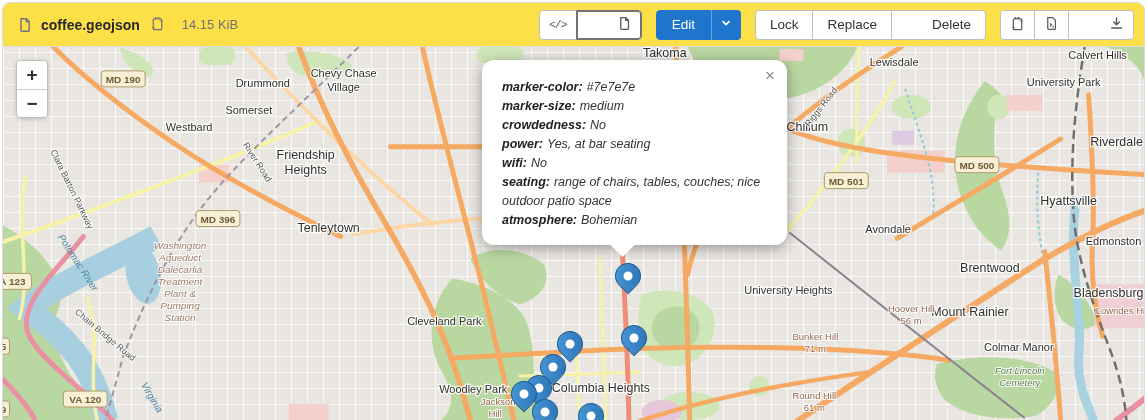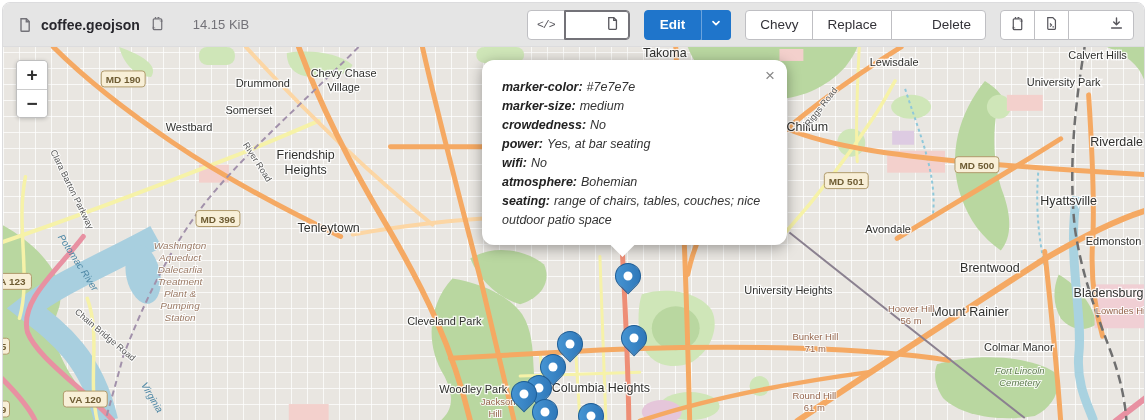--- a/index.html
+++ b/index.html
@@ -1,34 +1,34 @@
 <!DOCTYPE html>
 <html><head>
 <meta charset="utf-8">
 <style>
   html,body{margin:0;padding:0;background:#fff;font-family:"Liberation Sans",sans-serif;}
   .file-holder{width:1141px;margin:2px auto 0;border:1px solid #dcdcde;border-radius:8px 8px 0 0;overflow:hidden;background:#fff;}
   
-  .file-header{height:44px;display:flex;align-items:center;background:#e5e5e5;border-bottom:1px solid #dcdcde;padding:0 10px 0 14px;box-sizing:border-box;}
+  .file-header{height:44px;display:flex;align-items:center;background:#fde047;border-bottom:1px solid #dcdcde;padding:0 10px 0 14px;box-sizing:border-box;}
   .fh-left{display:flex;align-items:center;gap:8px;min-width:0;}
   .doc-ic{color:#737278;display:inline-flex;}
   .fname{font-weight:700;font-size:14px;color:#28272d;}
   .icbtn{background:transparent;border:none;color:#737278;display:inline-flex;align-items:center;padding:2px;cursor:pointer;}
-  .fsize{font-size:13px;color:#737278;margin-left:18px;}
+  .fsize{font-size:13px;color:#737278;margin-left:7px;}
   .fh-right{margin-left:auto;display:flex;align-items:center;gap:14px;}
   .btn-group{display:inline-flex;}
   .btn{height:30px;background:#fff;border:1px solid #bfbfc3;color:#333238;font-size:13.5px;font-family:"Liberation Sans",sans-serif;padding:0 14px;display:inline-flex;align-items:center;justify-content:center;cursor:pointer;}
   .btn-group .btn{border-radius:0;margin-left:-1px;}
   .btn-group .btn:first-child{border-radius:4px 0 0 4px;margin-left:0;}
   .btn-group .btn:last-child{border-radius:0 4px 4px 0;padding-left:40px;}
   .btn.icon-only{padding:0 9px;color:#57565c;}
   .btn.seg-selected{border-color:#737278;box-shadow:inset 0 0 0 1px #737278;z-index:1;}
   .code-glyph{font-size:11.5px;font-family:"Liberation Mono",monospace;color:#57565c;letter-spacing:-1px;}
   .split{display:inline-flex;}
-  .btn-blue{height:30px;background:#1f75cb;border:1px solid #1f75cb;color:#fff;font-weight:700;font-size:13.5px;padding:0 15px;border-radius:4px 0 0 4px;display:inline-flex;align-items:center;cursor:pointer;}
+  .btn-blue{height:30px;background:#1f75cb;border:1px solid #1f75cb;color:#fff;font-weight:400;font-size:13.5px;padding:0 15px;border-radius:4px 0 0 4px;display:inline-flex;align-items:center;cursor:pointer;}
   .btn-blue-caret{height:30px;background:#1f75cb;border:1px solid #1f75cb;border-left:1px solid #6ba3dd;color:#fff;padding:0 8px;border-radius:0 4px 4px 0;display:inline-flex;align-items:center;cursor:pointer;}
   
   .map{position:relative;height:374px;overflow:hidden;background-color:#e9e6e1;
        background-image:repeating-linear-gradient(0deg,rgba(255,255,255,.75) 0 1.2px,transparent 1.2px 16px),
                         repeating-linear-gradient(90deg,rgba(255,255,255,.75) 0 1.2px,transparent 1.2px 16px);}
   .map svg{position:absolute;left:0;top:0;}
   text{font-family:"Liberation Sans",sans-serif;}
   .lbl{fill:#30302e;paint-order:stroke;stroke:rgba(255,255,255,.85);stroke-width:2.6px;text-anchor:middle;}
   .town{font-size:12.5px;}
   .vill{font-size:11px;}
@@ -99,21 +99,21 @@
         <button class="btn-blue-caret">
           <span>
             <svg width="12" height="12" viewBox="0 0 16 16" fill="none" stroke="#fff" stroke-width="2.2" stroke-linecap="round" stroke-linejoin="round">
                 <path d="M4 6.2 8 10.2 12 6.2"></path>
               </svg>
           </span>
         </button>
       </div>
 
       <div class="btn-group">
-        <button class="btn">Chevy</button>
+        <button class="btn">Lock</button>
         <button class="btn">Replace</button>
         <button class="btn">Delete</button>
       </div>
 
       <div class="btn-group">
         <button class="btn icon-only">
           <span>
             <svg width="15" height="15" viewBox="0 0 16 16" fill="none" stroke="currentColor" stroke-width="1.3">
                 <rect x="3.5" y="3" width="9" height="11.5" rx="1"></rect>
                 <path d="M5.8 3V1.8h4.4V3" stroke-dasharray="2 1.4"></path>
@@ -309,19 +309,19 @@
     <div class="marker" style="left:529px;top:352px;"></div>
     <div class="marker" style="left:575px;top:356px;"></div>
 
     <div class="popup">
       <button class="pclose">×</button>
       <div class="prow"><b>marker-color:</b><span>#7e7e7e</span></div>
       <div class="prow"><b>marker-size:</b><span>medium</span></div>
       <div class="prow"><b>crowdedness:</b><span>No</span></div>
       <div class="prow"><b>power:</b><span>Yes, at bar seating</span></div>
       <div class="prow"><b>wifi:</b><span>No</span></div>
+      <div class="prow"><b>seating:</b><span>range of chairs, tables, couches; nice outdoor patio space</span></div>
       <div class="prow"><b>atmosphere:</b><span>Bohemian</span></div>
-      <div class="prow"><b>seating:</b><span>range of chairs, tables, couches; nice outdoor patio space</span></div>
       <div class="popup-tail"></div>
     </div>
 
   </div>
 </div>
 
 </body></html>

